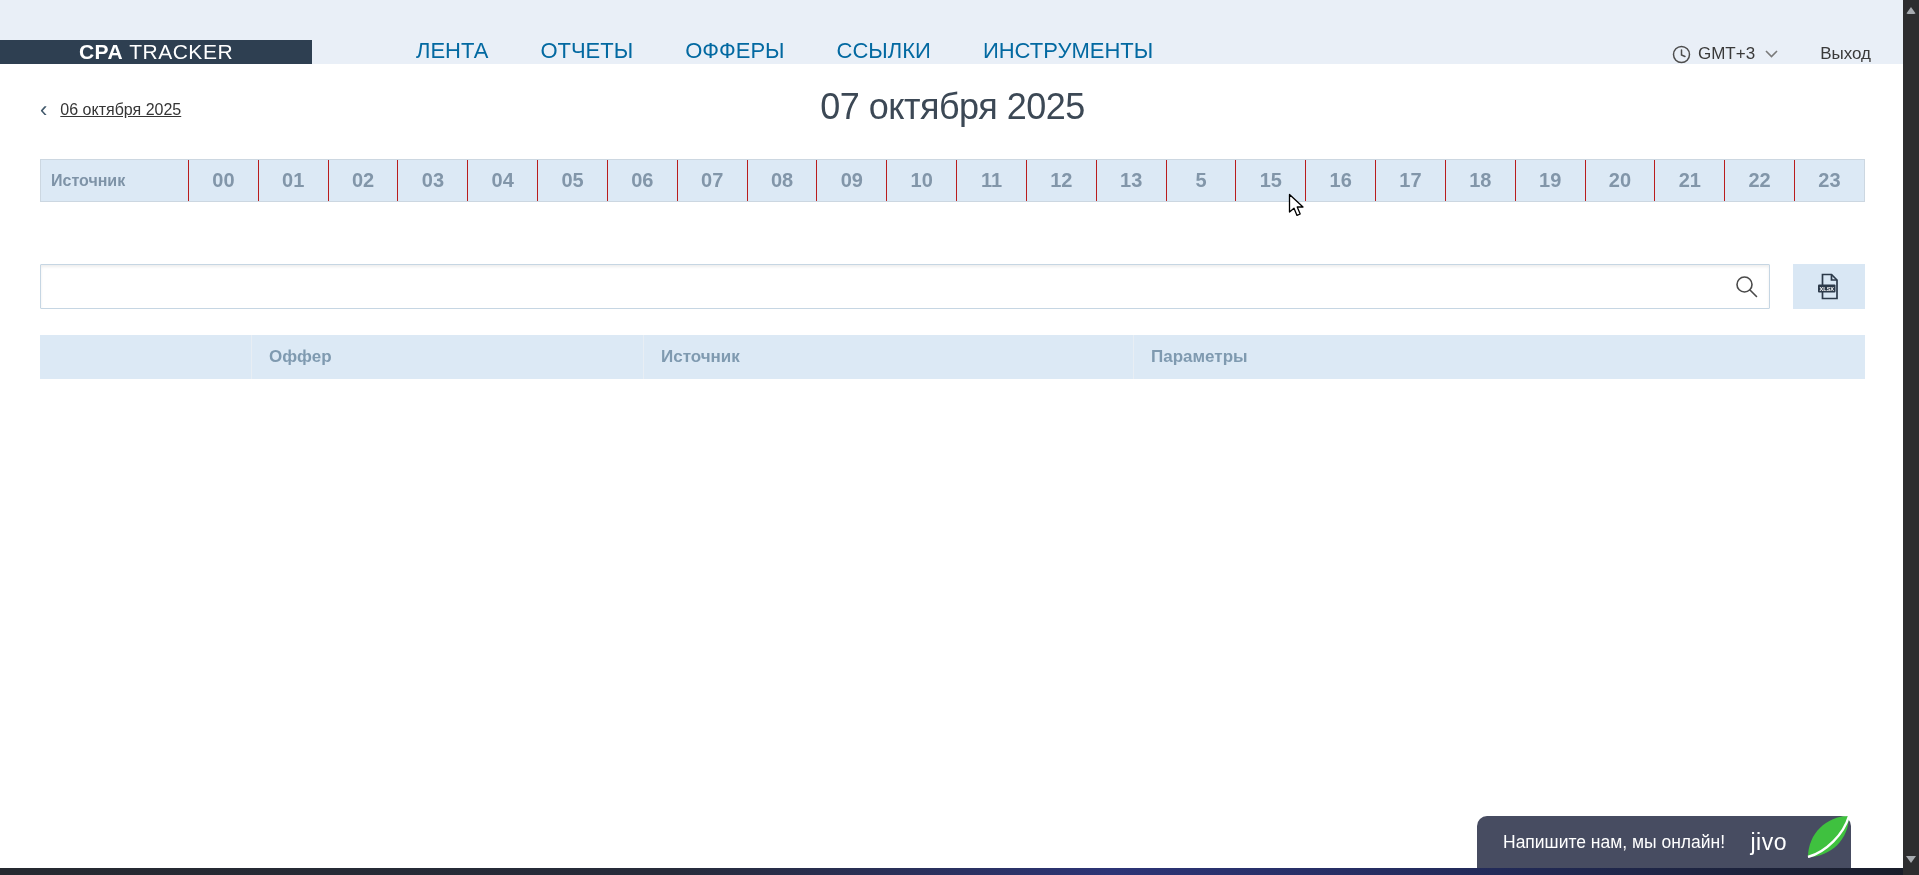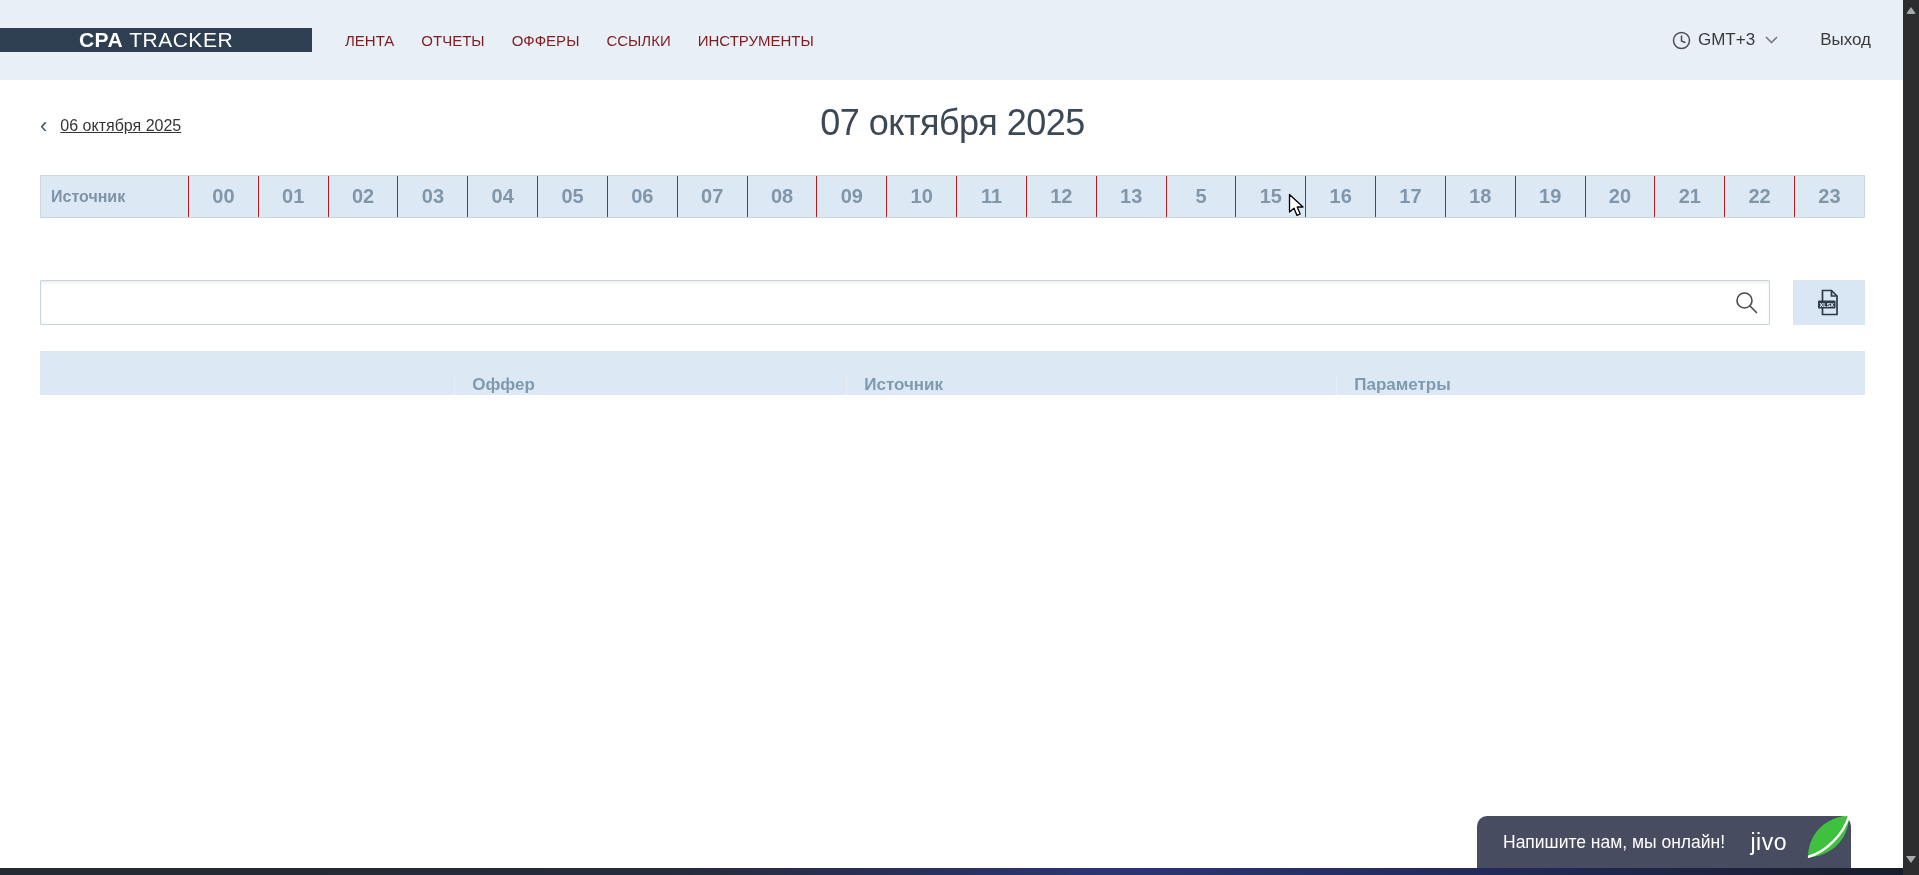--- a/index.html
+++ b/index.html
@@ -3,31 +3,31 @@
 <meta charset="utf-8">
 <style>
   * { margin:0; padding:0; box-sizing:border-box; }
   html,body { width:1919px; height:875px; }
   body {
     position:relative; overflow:hidden; background:#ffffff;
     font-family:"Liberation Sans", sans-serif; color:#3a3a3a;
   }
 
   
-  .topbar { display:flex; align-items:center; height:80px; background:#e9eff7; }
+  .topbar { display:flex; align-items:flex-end; height:64px; background:#e9eff7;gap:46px; }
   .brand {
     width:312px; background:#2e3f51; color:#ffffff;
     display:flex; align-items:center; justify-content:center;
     font-size:21px; letter-spacing:.5px; cursor:pointer;
   }
   .brand b { font-weight:bold; margin-right:6px; }
   .brand span { font-weight:normal; }
   .mainnav { display:flex; align-items:center; margin-left:33px; }
   .mainnav .nav-item {
-    font-size:15px; color:#7f1d1d; margin-right:27px; cursor:pointer; white-space:nowrap;
+    font-size:22px; color:#0369a1; margin-right:27px; cursor:pointer; white-space:nowrap;margin-left:25px;
   }
   .top-right { margin-left:auto; display:flex; align-items:center; padding-right:48px; }
   .tz { display:flex; align-items:center; cursor:pointer; }
   .tz svg { display:block; }
   .tz-label { font-size:17px; color:#3a3a3a; margin:0 10px 0 7px; }
   .logout { font-size:17px; color:#3a3a3a; margin-left:42px; cursor:pointer; }
 
   
   .content { margin:0 54px 0 40px; position:relative; }
 
@@ -69,21 +69,21 @@
   .search-icon {
     position:absolute; right:11px; top:10px; width:25px; height:25px; cursor:pointer;
   }
   .export-btn {
     margin-left:23px; width:72px; height:45px; background:#d9e7f4;
     border:none; display:flex; align-items:center; justify-content:center; cursor:pointer;
   }
 
   
   .table-header {
-    display:flex; margin-top:26px; height:44px; background:#dce9f5; align-items:center;flex-direction:column;
+    display:flex; margin-top:26px; height:44px; background:#dce9f5; align-items:center;
   }
   .th-corner { width:211px; height:100%; }
   .table-col {
     height:100%; display:flex; align-items:center; padding-left:17px;
     font-size:17px; font-weight:bold; color:#7f9ab0;
     border-left:1px solid #e8eef4; white-space:nowrap;
   }
   .table-col-0 { width:392px; }
   .table-col-1 { width:490px; }
   .table-col-2 { width:612px; }

